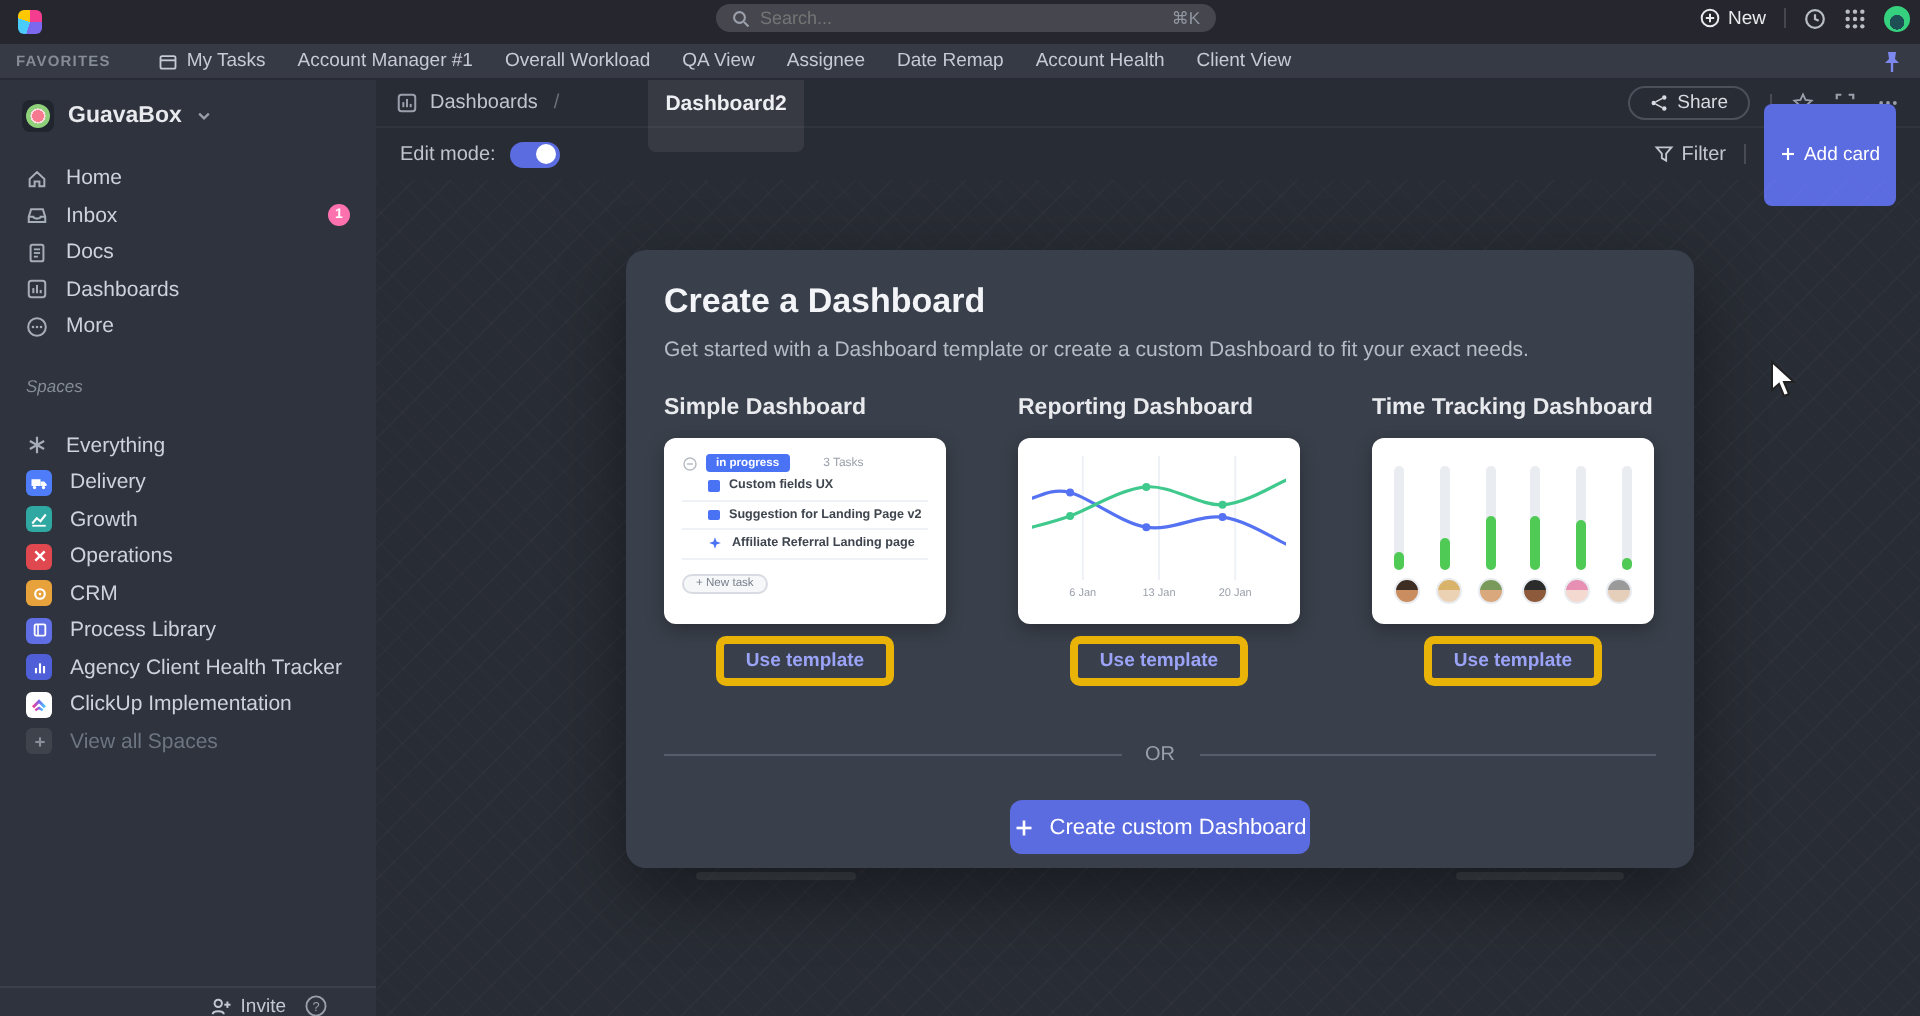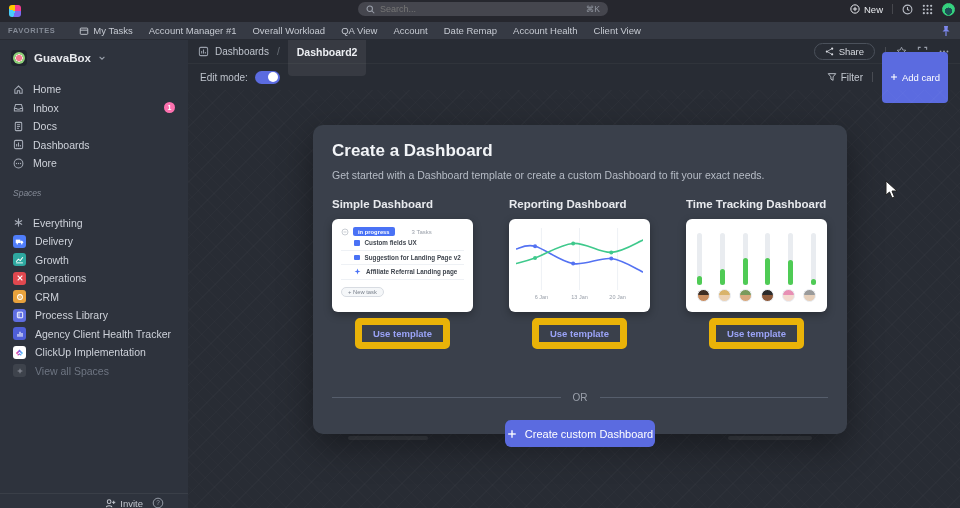--- a/index.html
+++ b/index.html
@@ -40,21 +40,21 @@
   .sp-icon { width:13px; height:13px; border-radius:3px; display:flex; align-items:center; justify-content:center; flex-shrink:0; }
   .muted .lbl { color:#6e7582; }
   .side-footer { position:absolute; bottom:0; left:0; width:100%; height:19px; border-top:1px solid rgba(255,255,255,.06); display:flex; align-items:center; justify-content:flex-end; gap:9px; padding:0 24px; }
   .invite { display:flex; align-items:center; gap:4px; font-size:9.5px; color:#c3c7cf; cursor:pointer; }
 
   
   .main { flex:1; display:flex; flex-direction:column; min-width:0; }
   .main-header { height:24px; display:flex; align-items:center; padding:0 10px; gap:6px; border-bottom:1px solid rgba(255,255,255,.04); }
   .bc-root { font-size:10px; color:#bfc4cd; }
   .bc-sep { font-size:10px; color:#6a7078; margin:0 2px; }
-  .title-box { background:rgba(255,255,255,.07); border-radius:4px; padding:18px 9px; font-size:10.5px; font-weight:bold; color:#edeff3; }
+  .title-box { background:rgba(255,255,255,.07); border-radius:4px; padding:18px 9px; font-size:10.5px; font-weight:bold; color:#edeff3;margin-left:36px; }
   .mh-right { margin-left:auto; display:flex; align-items:center; gap:10px; }
   .share-btn { display:flex; align-items:center; gap:5px; border:1px solid #4b515b; border-radius:12px; padding:2px 10px; font-size:9.5px; color:#d8dbe1; cursor:pointer; }
   .main-toolbar { height:26px; display:flex; align-items:center; padding:0 12px; }
   .edit-label { font-size:10px; color:#bfc4cd; margin-right:7px; }
   .toggle { width:25px; height:13px; border-radius:7px; background:#5b6be0; position:relative; cursor:pointer; }
   .toggle::after { content:""; position:absolute; right:1.5px; top:1.5px; width:10px; height:10px; border-radius:50%; background:#fff; }
   .mt-right { margin-left:auto; display:flex; align-items:center; gap:9px;text-align:right; }
   .filter-btn { display:flex; align-items:center; gap:4px; font-size:10px; color:#c3c8d0; cursor:pointer; }
   .addcard-btn { display:flex; align-items:center; gap:4px; background:#5b6be0; border-radius:4px; padding:20px 8px; font-size:9.5px; color:#fff; cursor:pointer; }
 
@@ -67,21 +67,21 @@
   .skeleton { position:absolute; height:4px; border-radius:2px; background:rgba(255,255,255,.09); }
 
   
   .modal { position:absolute; left:125px; top:35px; width:534px; height:309px; background:#3a404b; border-radius:10px; box-shadow:0 12px 34px rgba(0,0,0,.4); padding:16px 19px 0; }
   .modal-title { font-size:17px; font-weight:bold; color:#f2f4f7; }
   .modal-sub { margin-top:8px; font-size:10.5px; color:#b6bcc6; }
   .tpl-row { margin-top:17px; display:flex; gap:36px; }
   .tpl-col { width:141px; }
   .tpl-name { font-size:11.5px; font-weight:bold; color:#e8eaee; margin-bottom:9px; }
   .tpl-card { width:141px; height:93px; background:#fff; border-radius:6px; box-shadow:0 3px 9px rgba(0,0,0,.3); overflow:hidden; cursor:pointer; }
-  .use-btn { margin:6px auto 16px; display:block; background:transparent; border:7px solid #eab308; border-radius:5px; padding:3px 11px; font-size:9.5px; font-weight:bold; color:#9aa3f7; cursor:pointer; font-family:inherit; }
+  .use-btn { margin:6px auto 2px; display:block; background:transparent; border:4px solid #eab308; border-radius:5px; padding:3px 11px; font-size:9.5px; font-weight:bold; color:#9aa3f7; cursor:pointer; font-family:inherit; }
   .or-row { margin-top:27px; display:flex; align-items:center; gap:12px; }
   .or-row .line { flex:1; height:1px; background:#565e6c; }
   .or-row .or { font-size:10px; color:#9aa0ab; }
   .create-btn { margin:17px auto 0; width:150px; height:27px; background:#5b6be0; border:none; border-radius:6px; color:#fff; font-size:11px; font-family:inherit; display:flex; align-items:center; justify-content:center; gap:8px; cursor:pointer; }
 
   
   .sp-card { padding:8px 9px; }
   .sp-head { display:flex; align-items:center; gap:4px; }
   .sp-badge { background:#4a72f5; color:#fff; font-size:5.8px; font-weight:bold; padding:1.5px 5px; border-radius:2px; }
   .sp-count { font-size:6px; color:#9aa0aa; margin-left:13px; }
@@ -163,21 +163,21 @@
     <div class="tab">
         <span>Account Manager #1</span>
       </div>
     <div class="tab">
         <span>Overall Workload</span>
       </div>
     <div class="tab">
         <span>QA View</span>
       </div>
     <div class="tab">
-        <span>Account</span>
+        <span>Assignee</span>
       </div>
     <div class="tab">
         <span>Date Remap</span>
       </div>
     <div class="tab">
         <span>Account Health</span>
       </div>
     <div class="tab">
         <span>Client View</span>
       </div>

